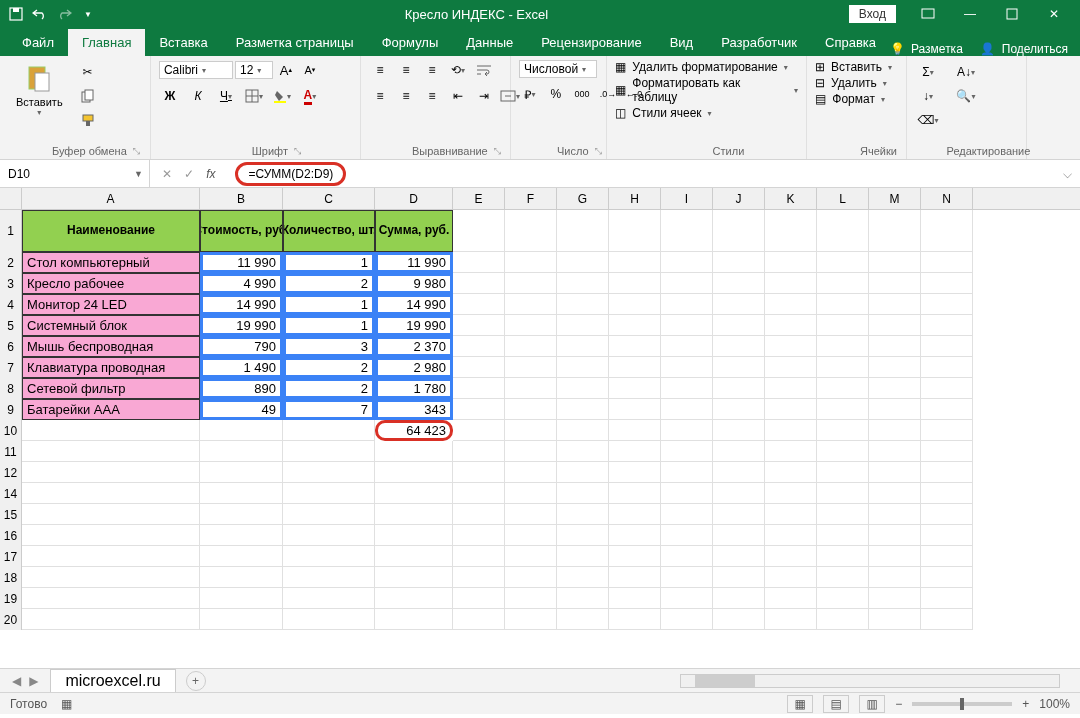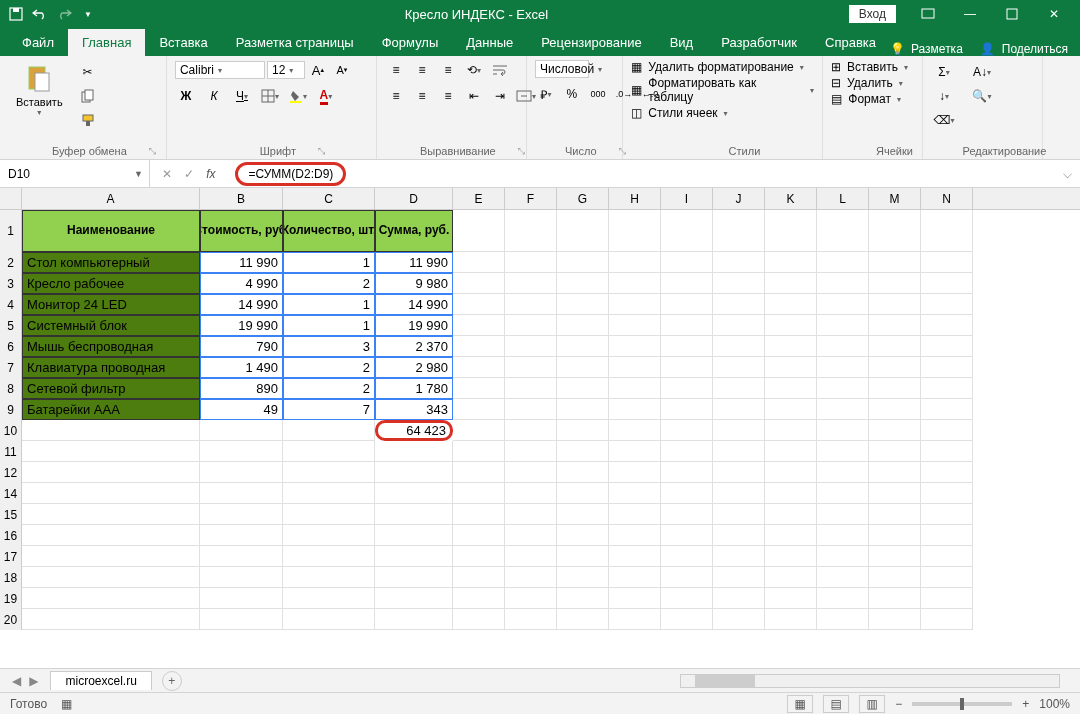--- a/index.html
+++ b/index.html
@@ -18,21 +18,21 @@
 .ribbon-tabs { height: 28px; background: #0e7a40; display: flex; align-items: flex-end; padding-left: 8px; }
 .tab { padding: 6px 14px; color: #fff; font-size: 13px; cursor: pointer; }
 .tab.active { background: #f3f3f3; color: #0e7a40; }
 .ribbon-right { margin-left: auto; display: flex; align-items: center; color: #fff; padding-right: 12px; gap: 18px; }
 .ribbon-right-item { display: flex; align-items: center; gap: 6px; cursor: pointer; }
 
 
 .ribbon { height: 104px; background: #f3f3f3; border-bottom: 1px solid #d4d4d4; display: flex; }
 .rgroup { border-right: 1px solid #e0e0e0; padding: 4px 8px 2px 8px; display: flex; flex-direction: column; }
 .rgroup-body { flex: 1; display: flex; align-items: flex-start; gap: 4px; }
-.rgroup-label { text-align: center; font-size: 11px; color: #666; padding-top: 2px; display:flex; justify-content:center; align-items:center; gap:20px;margin-left:44px;}
+.rgroup-label { text-align: center; font-size: 11px; color: #666; padding-top: 2px; display:flex; justify-content:center; align-items:center; gap:4px;margin-left:44px;}
 .big-btn { display: flex; flex-direction: column; align-items: center; padding: 4px 8px; cursor: pointer; }
 .big-btn-icon { width: 32px; height: 32px; display:flex; align-items:center; justify-content:center; }
 .small-row { display: flex; flex-direction: column; gap: 4px; padding: 2px; }
 .small-btn { width: 22px; height: 20px; display:flex; align-items:center; justify-content:center; cursor:pointer; }
 .inline-row { display:flex; gap:2px; align-items:center; }
 .combo { border:1px solid #ccc; background:#fff; padding: 1px 4px; font-size:12px; display:flex; align-items:center; gap:4px; }
 .dd { font-size:8px; color:#666; }
 .rgroup-corner { font-size:9px; color:#888; cursor:pointer; padding:0 2px;}
 
 
@@ -46,32 +46,32 @@
 
 .grid-area { position:relative; height: 480px; overflow:hidden; }
 .col-headers { display:flex; height:22px; background:#f0f0f0; border-bottom:1px solid #ccc; }
 .row-header { width:22px; background:#f0f0f0; border-right:1px solid #ccc; text-align:center; font-size:12px; display:flex; align-items:center; justify-content:center; }
 .corner { width:22px; height:22px; background:#f0f0f0; border-right:1px solid #ccc; border-bottom:1px solid #ccc; }
 .col-header { border-right:1px solid #ccc; text-align:center; font-size:12px; display:flex; align-items:center; justify-content:center; background:#f0f0f0; }
 .grid-body { display:flex; flex-direction:column; }
 .grid-row { display:flex; height:21px; }
 .cell { border-right:1px solid #e0e0e0; border-bottom:1px solid #e0e0e0; padding: 0 4px; font-size:13px; display:flex; align-items:center; overflow:hidden; white-space:nowrap; }
 .hdr-cell { background:#92d050; font-weight:bold; border:1px solid #333; justify-content:center; text-align:center; line-height:1.1; font-size:12px;}
-.name-cell { background:#4d7c0f; border:1px solid #333; }
-.data-cell { border:1px solid #3b82f6; justify-content:flex-end; }
+.name-cell { background:#f9a8d4; border:1px solid #333; }
+.data-cell { border:3px solid #3b82f6; justify-content:flex-end; }
 .sum-highlight { border:3px solid #d93025; border-radius:10px; }
 
 
 .c-a { width:178px; } .c-b { width:83px; } .c-c { width:92px; } .c-d { width:78px; }
 .c-std { width:52px; }
 
 
 .sheet-bar { height:24px; border-top:1px solid #d4d4d4; display:flex; align-items:center; background:#f3f3f3; }
 .sheet-nav { display:flex; padding:0 12px; gap:8px; color:#888; }
-.sheet-tab { background:#fff; border:1px solid #ccc; border-bottom:none; padding:2px 14px; font-size:12px; cursor:pointer; }
+.sheet-tab { background:#fff; border:1px solid #ccc; border-bottom:none; padding:2px 14px; font-size:16px; cursor:pointer; }
 .sheet-add { width:20px; height:20px; border:1px solid #ccc; border-radius:50%; display:flex; align-items:center; justify-content:center; margin-left:10px; cursor:pointer; color:#666;}
 .hscroll { flex:1; display:flex; justify-content:flex-end; padding-right:20px; }
 .hscroll-bar { width:380px; height:14px; background:#f0f0f0; border:1px solid #ccc; position:relative; }
 .hscroll-thumb { position:absolute; left:14px; width:60px; height:12px; background:#cdcdcd; }
 
 
 .status-bar { height:22px; background:#f3f3f3; border-top:1px solid #d4d4d4; display:flex; align-items:center; padding:0 10px; color:#555; font-size:12px; }
 .status-right { margin-left:auto; display:flex; align-items:center; gap:10px; }
 .view-btn { width:26px; height:18px; border:1px solid #ccc; display:flex; align-items:center; justify-content:center; cursor:pointer; }
 .zoom-slider { width:100px; height:4px; background:#ccc; position:relative; }
@@ -175,21 +175,21 @@
     </div>
     <div class="rgroup-label">
         <span>Буфер обмена</span>
         <span class="rgroup-corner">⤡</span>
       </div>
   </div>
 
   <div class="rgroup" style="width:210px;">
     <div class="rgroup-body" style="flex-direction:column; gap:6px;">
       <div class="inline-row">
-        <div class="combo" style="width:90px;">
+        <div class="combo" style="width:74px;">
             <span>Calibri</span>
             <span class="dd">▾</span>
           </div>
         <div class="combo" style="width:38px;">
             <span>12</span>
             <span class="dd">▾</span>
           </div>
         <div class="small-btn" style="font-size:13px;">A<sup style="font-size:7px;">▴</sup></div>
         <div class="small-btn" style="font-size:11px;">A<sup style="font-size:7px;">▾</sup></div>
       </div>
@@ -253,21 +253,21 @@
       </div>
     </div>
     <div class="rgroup-label">
         <span>Выравнивание</span>
         <span class="rgroup-corner">⤡</span>
       </div>
   </div>
 
   <div class="rgroup" style="width:96px;">
     <div class="rgroup-body" style="flex-direction:column; gap:6px;">
-      <div class="combo" style="width:54px;">
+      <div class="combo" style="width:78px;">
           <span>Числовой</span>
           <span class="dd">▾</span>
         </div>
       <div class="inline-row" style="gap:4px;">
         <div class="small-btn">₽<span class="dd">▾</span></div>
         <div class="small-btn">%</div>
         <div class="small-btn" style="font-size:9px;">000</div>
         <div class="small-btn" style="font-size:9px;">.0→</div>
         <div class="small-btn" style="font-size:9px;">←.0</div>
       </div>

